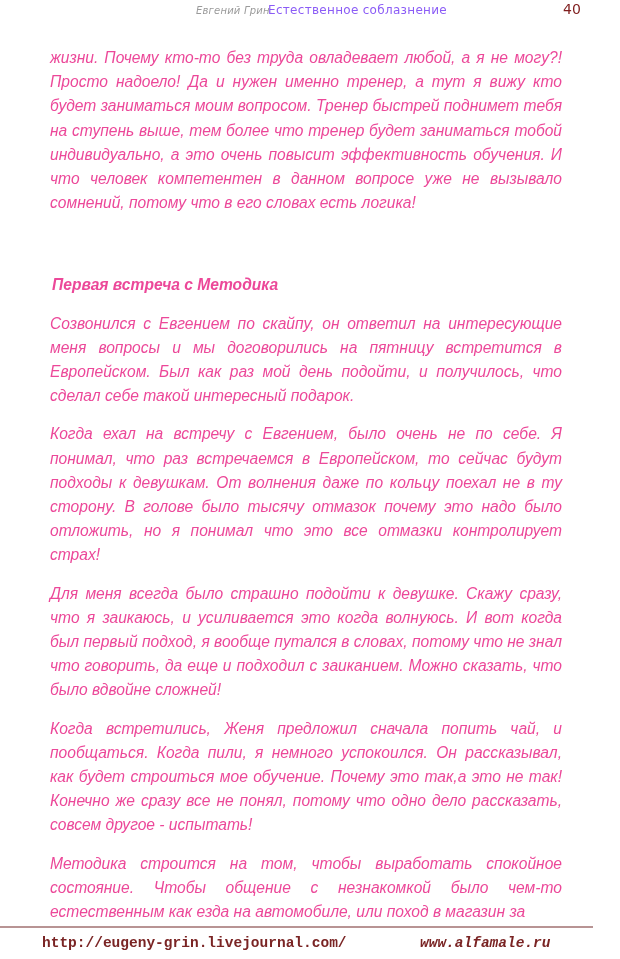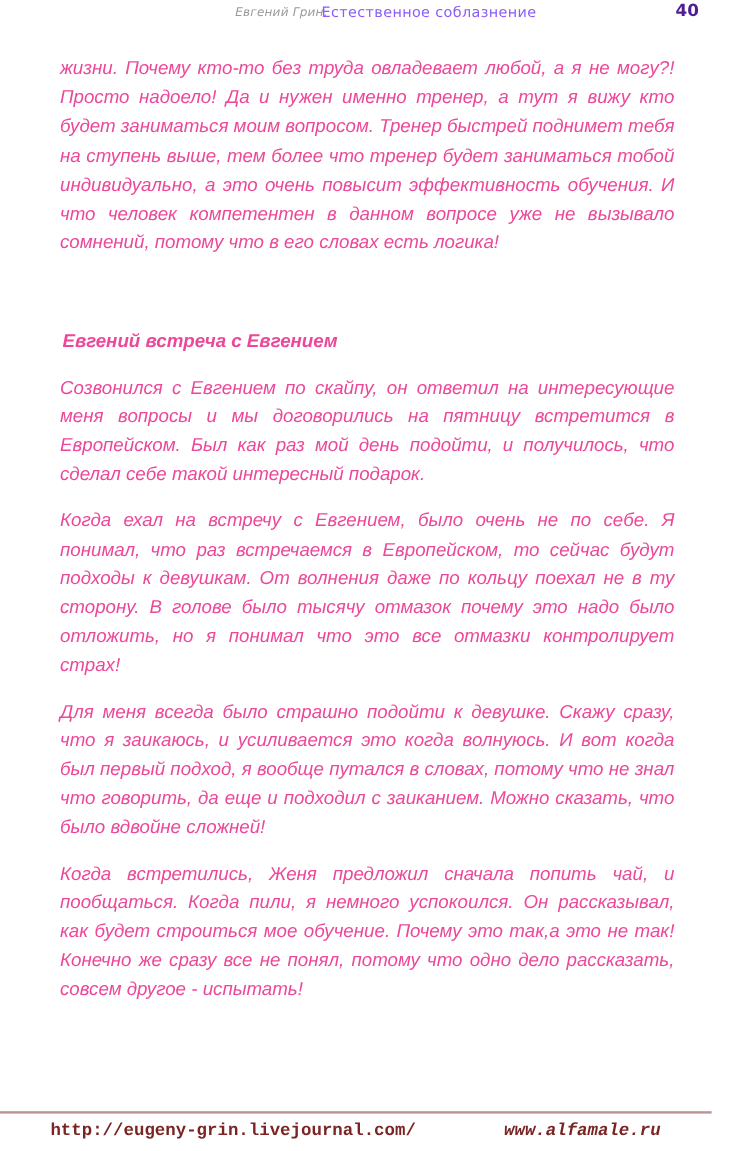--- a/index.html
+++ b/index.html
@@ -1,44 +1,45 @@
 <!DOCTYPE html>
 <html><head>
   <meta charset="utf-8">
   <style>
     html, body { margin: 0; padding: 0; background: #ffffff; }
     body { width: 620px; height: 959px; position: relative; overflow: hidden; }
     .header { position: absolute; top: 0; left: 0; width: 532px; height: 24px; }
     .h-author { position: absolute; left: 196px; top: 5px; font-family: "DejaVu Sans", sans-serif; font-style: italic; font-size: 10px; color: #9a9a9a; letter-spacing: 0.2px; }
     .h-title { position: absolute; left: 268px; top: 3px; font-family: "DejaVu Sans", sans-serif; font-size: 12px; color: #8b5cf6; letter-spacing: 0.3px; text-align: right; }
-    .h-page { position: absolute; left: 563px; top: 1px; font-family: "DejaVu Sans", sans-serif; font-size: 14px; font-weight: bold; color: #4c1d95; }
+    .h-page { position: absolute; left: 563px; top: 1px; font-family: "DejaVu Sans", sans-serif; font-size: 14px; font-weight: normal; color: #7f1d1d; }
     .content { position: absolute; left: 50px; top: 46px; width: 512px; font-family: "Liberation Sans", sans-serif; font-style: italic; font-size: 15.6px; line-height: 24.2px; color: #ec4899; }
     .content p { margin: 0 0 14px 0; text-align: justify; }
     .content p.gap { margin-bottom: 58px; }
     .heading { font-weight: bold; font-style: italic; margin: 0 0 14px 2px !important; text-align: left !important; }
     .footer-rule { position: absolute; left: 0; top: 926px; width: 593px; height: 2px; background: #b89494; }
     .footer { position: absolute; top: 935px; left: 0; width: 620px; font-family: "Liberation Mono", monospace; font-weight: bold; font-size: 14.5px; color: #7a2424; }
     .f-left { position: absolute; left: 42px; }
     .f-right { position: absolute; left: 420px; font-style: italic; }
   </style>
 </head>
 <body>
 
 <div class="header">
   <span class="h-author">Евгений Грин.</span>
   <span class="h-title">Естественное соблазнение</span>
   <span class="h-page">40</span>
 </div>
 
 <div class="content">
   <p class="gap">жизни. Почему кто-то без труда овладевает любой, а я не могу?! Просто надоело! Да и нужен именно тренер, а тут я вижу кто будет заниматься моим вопросом. Тренер быстрей поднимет тебя на ступень выше, тем более что тренер будет заниматься тобой индивидуально, а это очень повысит эффективность обучения.  И что человек компетентен в данном вопросе уже не вызывало сомнений, потому что в его словах есть логика!</p>
-  <p class="heading">Евгений встреча с Евгением</p>
+  <p class="heading">Первая встреча с Методика</p>
   <p>Созвонился с Евгением по скайпу, он ответил на интересующие меня вопросы и мы договорились на пятницу встретится в Европейском. Был как раз мой день подойти, и получилось, что сделал себе такой интересный подарок.</p>
   <p>Когда ехал на встречу с Евгением, было очень не по себе. Я понимал, что раз встречаемся в Европейском, то сейчас будут подходы к девушкам. От волнения даже по кольцу поехал не в ту сторону. В голове было тысячу отмазок почему это надо было отложить, но я понимал что это все отмазки контролирует страх!</p>
   <p>Для меня всегда было страшно подойти к девушке. Скажу сразу, что я заикаюсь, и усиливается это когда волнуюсь. И вот когда был первый подход, я вообще путался в словах, потому что не знал что говорить, да еще и подходил с заиканием. Можно сказать, что было вдвойне сложней!</p>
   <p>Когда встретились, Женя предложил сначала попить чай, и пообщаться. Когда пили, я немного успокоился. Он рассказывал, как будет строиться мое обучение. Почему это так,а это не так! Конечно же сразу все не понял, потому что одно дело рассказать, совсем другое - испытать!</p>
+  <p>Методика строится на том, чтобы выработать спокойное состояние. Чтобы общение с незнакомкой было чем-то естественным как езда на автомобиле, или поход в магазин за</p>
 </div>
 
 <div class="footer-rule"></div>
 <div class="footer">
   <a class="f-left">http://eugeny-grin.livejournal.com/</a>
   <a class="f-right">www.alfamale.ru</a>
 </div>
 
 </body></html>

